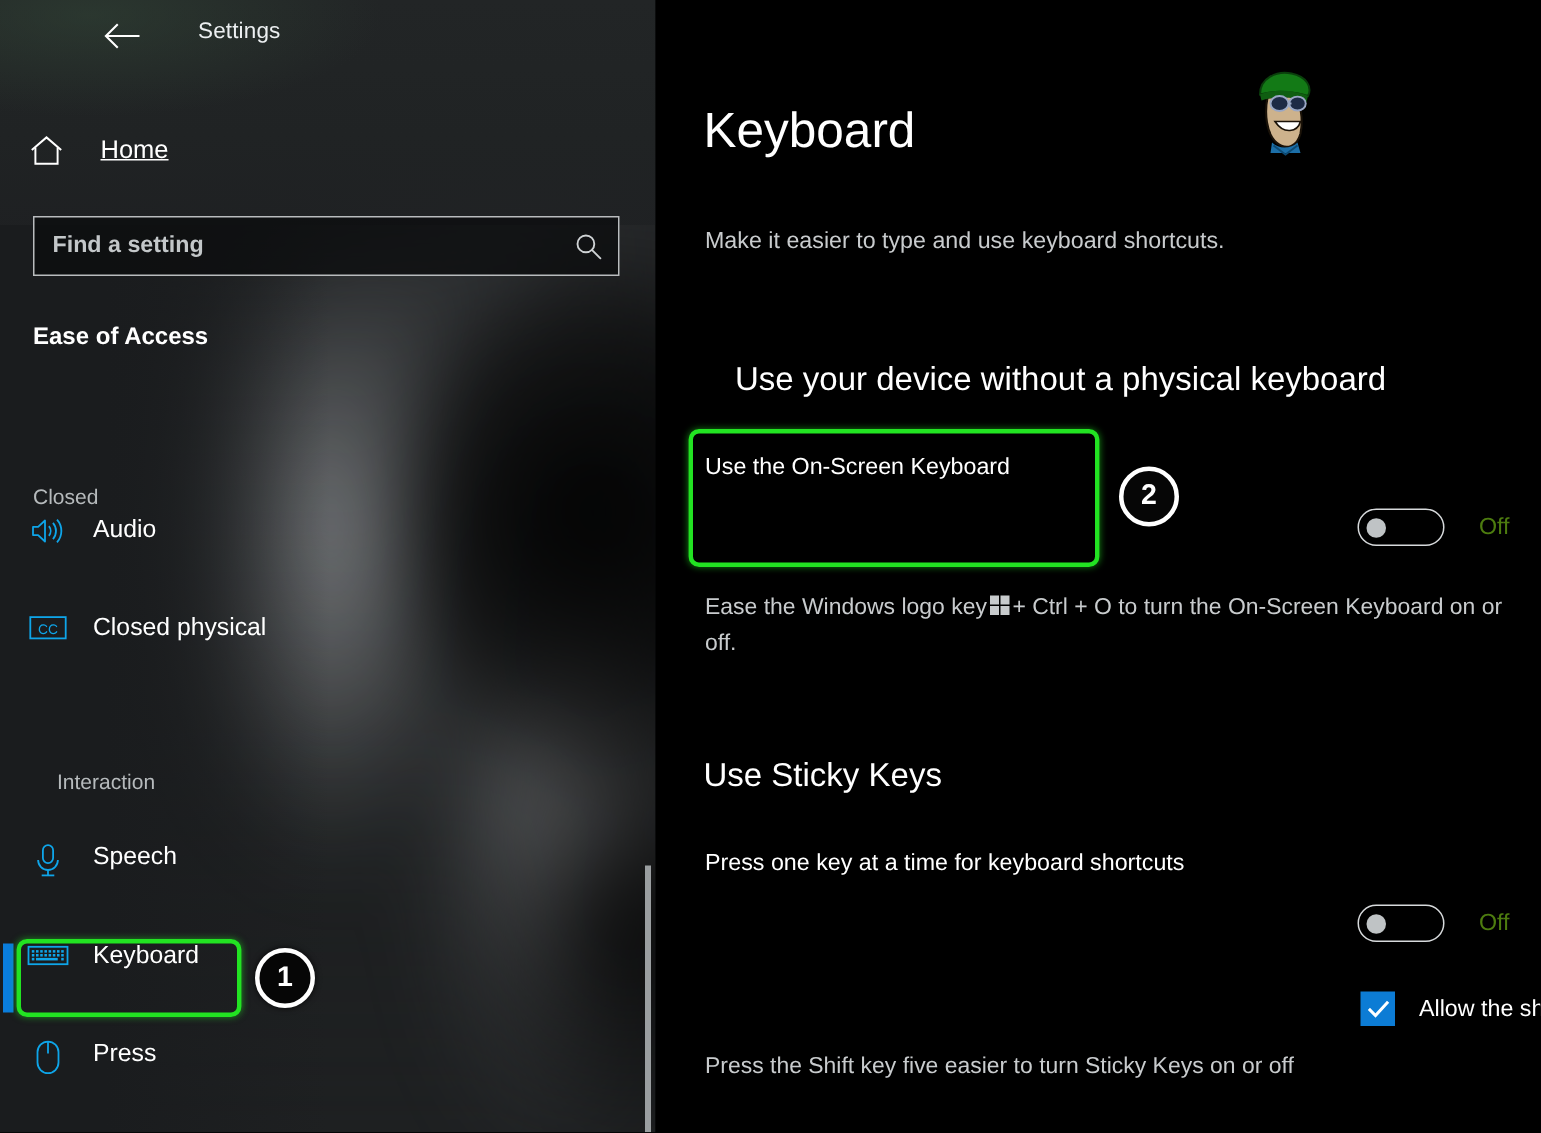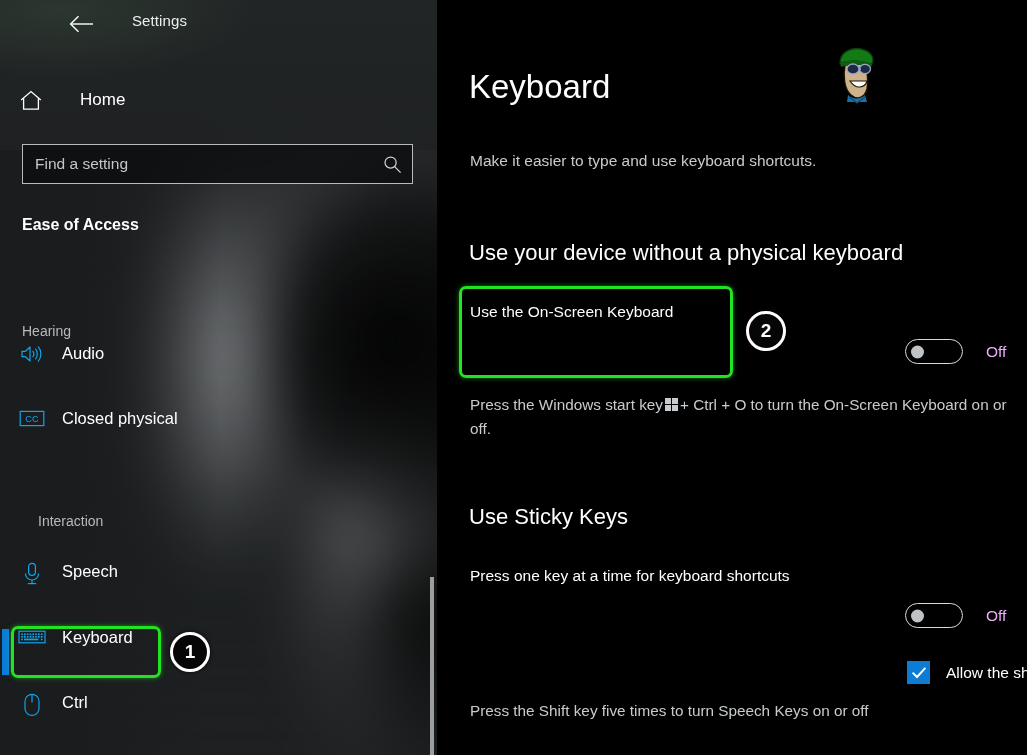--- a/index.html
+++ b/index.html
@@ -96,21 +96,21 @@
 
   
   #home-row {
     position: absolute;
     left: 20px; top: 83px;
     width: 400px; height: 34px;
     display: flex; align-items: center;
     cursor: pointer;
   }
   #home-row .ico { width: 38px; display: flex; align-items: center; justify-content: flex-start; color: #fff; }
-  #home-row .lbl { font-size: 17px; color: #ffffff; margin-left: 22px; }
+  #home-row .lbl { font-size: 17px; color: #ffffff; margin-left: 9px; text-decoration: underline; }
 
   
   #search-box {
     position: absolute;
     left: 22px; top: 144px;
     width: 391px; height: 40px;
     background: rgba(12,13,14,0.78);
     border: 1px solid #b9bcbe;
     display: flex;
     align-items: center;
@@ -118,20 +118,21 @@
   }
   #search-input {
     flex: 1;
     background: transparent;
     border: 0;
     outline: none;
     color: #3b82f6;
     font-family: "Liberation Sans", sans-serif;
     font-size: 15.5px;
     padding-left: 12px;
+    font-weight: bold;
   }
   #search-input::placeholder { color: #c3c7c9; opacity: 1; }
   #search-icon-wrap {
     width: 40px; display: flex; align-items: center; justify-content: center;
     color: #cfd3d5; cursor: pointer;
   }
 
   
   #ease-of-access {
     position: absolute;
@@ -269,21 +270,21 @@
     position: absolute;
     left: 5px; top: 50%;
     transform: translateY(-50%);
     width: 13px; height: 13px;
     border-radius: 50%;
     background: #bfc3c5;
   }
   .toggle .state {
     margin-left: 23px;
     font-size: 15.5px;
-    color: #f0abfc;
+    color: #4d7c0f;
   }
 
   
   .checkrow {
     position: absolute;
     display: flex;
     align-items: center;
     cursor: pointer;
   }
   .checkbox {
@@ -380,21 +381,21 @@
         <span id="search-icon-wrap">
           <svg width="19" height="19" viewBox="0 0 19 19" aria-hidden="true">
             <circle cx="7.6" cy="7.6" r="5.6" fill="none" stroke="currentColor" stroke-width="1.25"></circle>
             <line x1="11.6" y1="11.6" x2="17.6" y2="17.6" stroke="currentColor" stroke-width="1.25"></line>
           </svg>
         </span>
       </div>
 
       <div id="ease-of-access">Ease of Access</div>
 
-      <div class="group-header" style="top:323px;">Hearing</div>
+      <div class="group-header" style="top:323px;">Closed</div>
 
       <div class="nav-item" style="top:344px;">
         <span class="ico">
           <svg width="24" height="20" viewBox="0 0 24 20" aria-hidden="true">
             <path d="M2 7.3 H5.4 L10 3 V17 L5.4 12.7 H2 Z" fill="none" stroke="currentColor" stroke-width="1.2" stroke-linejoin="round"></path>
             <path d="M12.6 6.8 A5 5 0 0 1 12.6 13.2" fill="none" stroke="currentColor" stroke-width="1.2"></path>
             <path d="M15.3 4.6 A8.2 8.2 0 0 1 15.3 15.4" fill="none" stroke="currentColor" stroke-width="1.2"></path>
             <path d="M18 2.4 A11.4 11.4 0 0 1 18 17.6" fill="none" stroke="currentColor" stroke-width="1.2"></path>
           </svg>
         </span>
@@ -455,21 +456,21 @@
         <span class="lbl">Keyboard</span>
       </div>
 
       <div class="nav-item" style="top:693px;">
         <span class="ico">
           <svg width="18" height="24" viewBox="0 0 18 24" aria-hidden="true">
             <rect x="2" y="1.4" width="14" height="21" rx="7" fill="none" stroke="currentColor" stroke-width="1.2"></rect>
             <line x1="9" y1="1.6" x2="9" y2="9.4" stroke="currentColor" stroke-width="1.2"></line>
           </svg>
         </span>
-        <span class="lbl">Ctrl</span>
+        <span class="lbl">Press</span>
       </div>
 
     </div>
 
     <div id="nav-accent"></div>
     <div id="sidebar-scrollbar-track"></div>
     <div id="sidebar-scrollbar-thumb"></div>
   </div>
 
   <div id="main">
@@ -490,33 +491,33 @@
 
         <path d="M19 36 C25 45 34 43 36 36 Z" fill="#ffffff" stroke="#1a1208" stroke-width="1.1"></path>
 
         <path d="M17 50 C22 55 30 54 34 50 L36 57 L16 57 Z" fill="#1c6fa8"></path>
         <path d="M18 52 L26 58 L34 52" fill="none" stroke="#0d4a73" stroke-width="1.2"></path>
       </svg>
     </div>
 
     <div id="page-subtitle">Make it easier to type and use keyboard shortcuts.</div>
 
-    <div class="section-heading" style="top:240px;">Use your device without a physical keyboard</div>
+    <div class="section-heading" style="top:240px;margin-left:21px;">Use your device without a physical keyboard</div>
 
     <div class="setting-label" style="top:303px;">Use the On-Screen Keyboard</div>
 
     <div class="toggle" style="left:468px; top:339px;">
       <span class="track">
         <span class="knob"></span>
       </span>
       <span class="state">Off</span>
     </div>
 
     <div class="body-text" style="top:393px; width:545px;">
-      <span>Press the Windows start key</span><span class="winkey"><i></i><i></i><i></i><i></i></span><span>+ Ctrl + O to turn the On-Screen Keyboard on or off.</span>
+      <span>Ease the Windows logo key</span><span class="winkey"><i></i><i></i><i></i><i></i></span><span>+ Ctrl + O to turn the On-Screen Keyboard on or off.</span>
     </div>
 
     <div class="section-heading" style="top:504px;">Use Sticky Keys</div>
 
     <div class="setting-label" style="top:567px;">Press one key at a time for keyboard shortcuts</div>
 
     <div class="toggle" style="left:468px; top:603px;">
       <span class="track">
         <span class="knob"></span>
       </span>
@@ -525,21 +526,21 @@
 
     <div class="checkrow" style="left:470px; top:661px;">
       <span class="checkbox">
         <svg width="16" height="13" viewBox="0 0 16 13" aria-hidden="true">
           <path d="M1.6 6.6 L6 11 L14.4 1.8" fill="none" stroke="#ffffff" stroke-width="2"></path>
         </svg>
       </span>
       <span class="clabel">Allow the shortcut key to start Sticky Keys</span>
     </div>
 
-    <div class="body-text" style="top:699px; width:545px;">Press the Shift key five times to turn Speech Keys on or off</div>
+    <div class="body-text" style="top:699px; width:545px;">Press the Shift key five easier to turn Sticky Keys on or off</div>
 
   </div>
 
   <div class="hl-box" style="left:11px; top:626px; width:150px; height:52px;"></div>
 
   <div class="badge" style="left:170px; top:632px;">1</div>
 
   <div class="hl-box" style="left:459px; top:286px; width:274px; height:92px;"></div>
   <div class="badge" style="left:746px; top:311px;">2</div>
 

